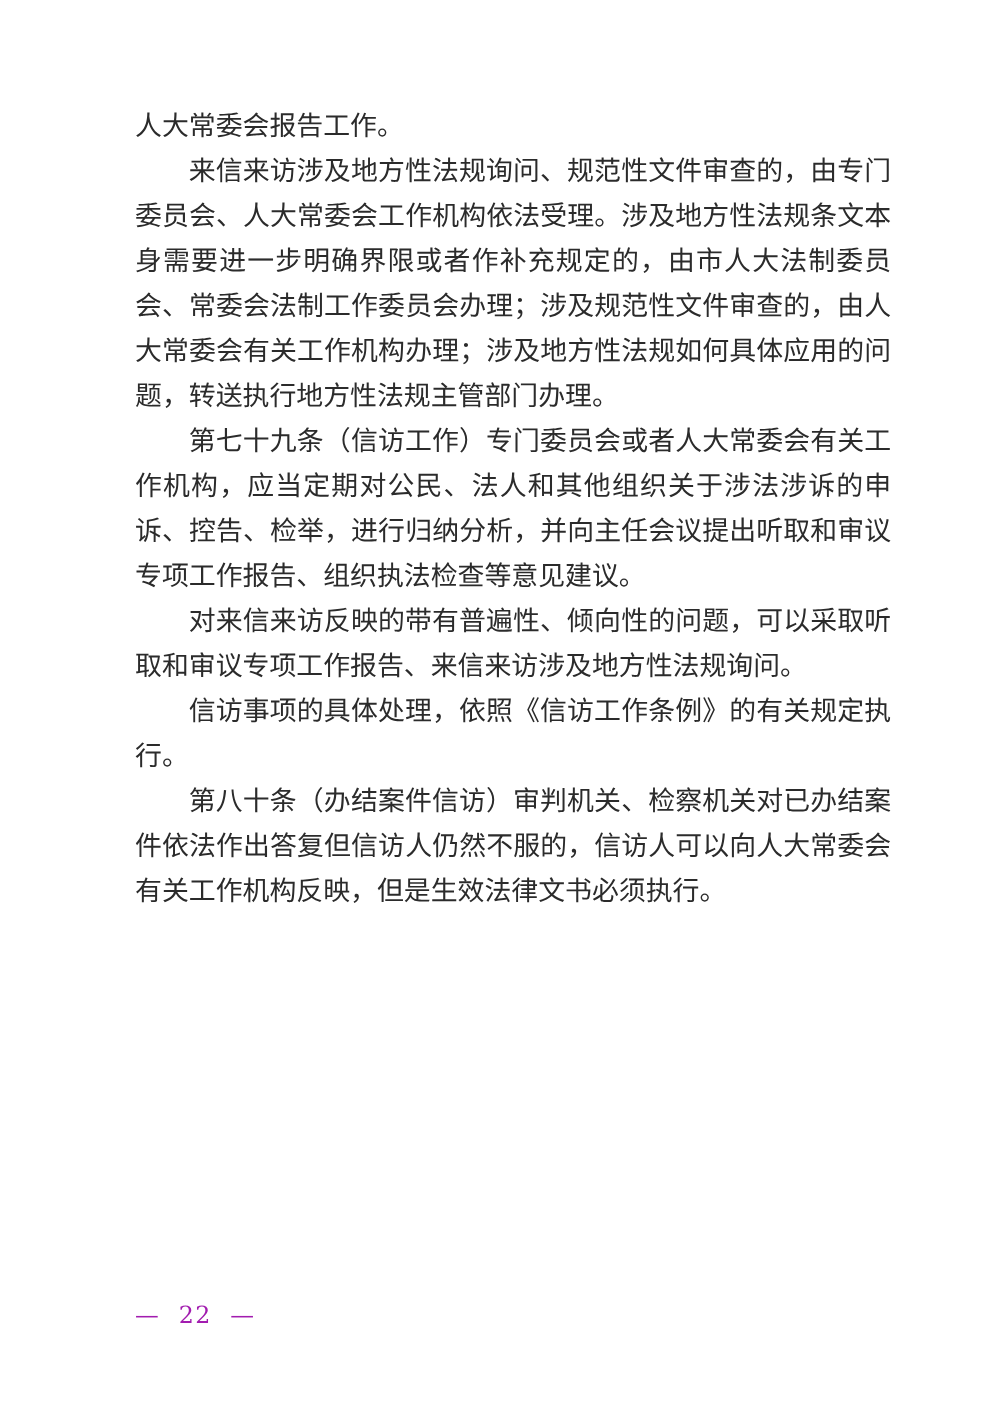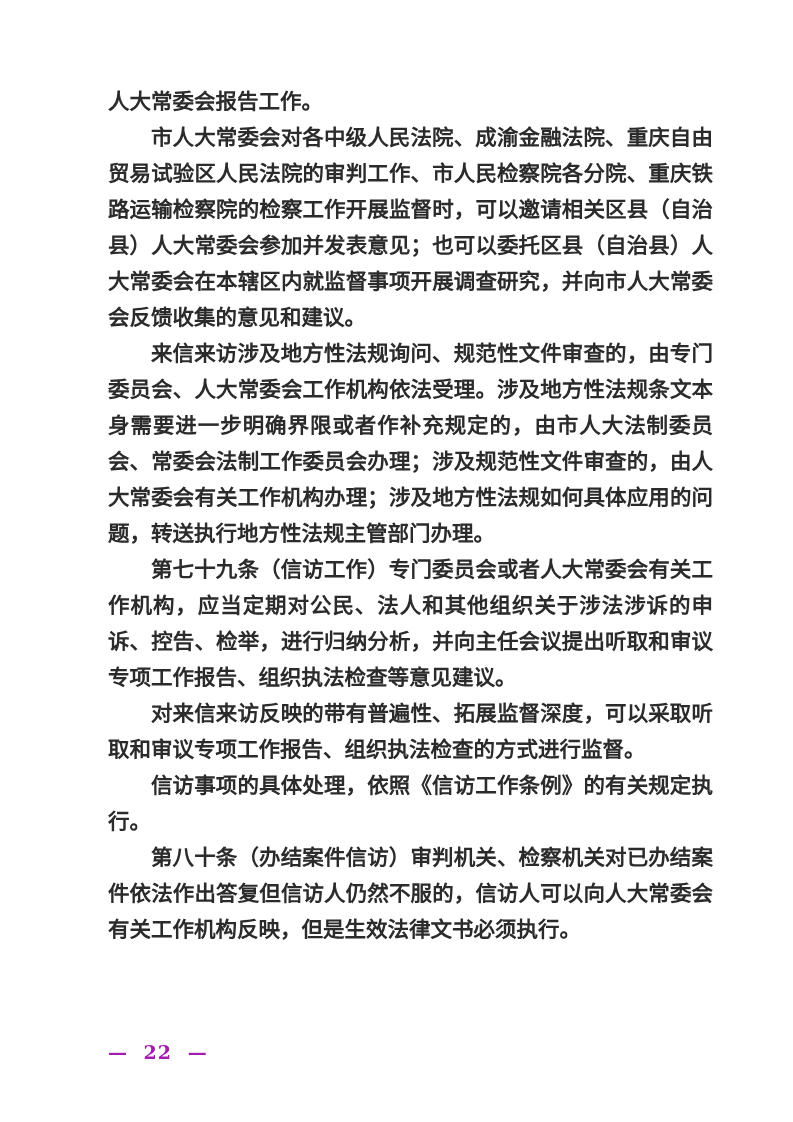--- a/index.html
+++ b/index.html
@@ -8,21 +8,20 @@
     background: #ffffff;
   }
   .page {
     position: relative;
     width: 793px;
     height: 1122px;
     background: #ffffff;
     overflow: hidden;
     font-family: "DejaVu Serif", "Liberation Serif", serif;
     color: #2b2b2b;
-    font-weight: bold;
   }
   .content {
     position: absolute;
     left: 108px;
     top: 84px;
     width: 605px;
   }
   .content p {
     margin: 0;
     padding: 0;
@@ -47,22 +46,21 @@
     word-spacing: 8px;
     white-space: pre;
   }
 </style>
 </head>
 <body>
 
 <div class="page">
   <div class="content">
     <p>人大常委会报告工作。</p>
-    <p class="indent">市人大常委会对各中级人民法院、成渝金融法院、重庆自由贸易试验区人民法院的审判工作、市人民检察院各分院、重庆铁路运输检察院的检察工作开展监督时，可以邀请相关区县（自治县）人大常委会参加并发表意见；也可以委托区县（自治县）人大常委会在本辖区内就监督事项开展调查研究，并向市人大常委会反馈收集的意见和建议。</p>
     <p class="indent">来信来访涉及地方性法规询问、规范性文件审查的，由专门委员会、人大常委会工作机构依法受理。涉及地方性法规条文本身需要进一步明确界限或者作补充规定的，由市人大法制委员会、常委会法制工作委员会办理；涉及规范性文件审查的，由人大常委会有关工作机构办理；涉及地方性法规如何具体应用的问题，转送执行地方性法规主管部门办理。</p>
     <p class="indent">第七十九条（信访工作）专门委员会或者人大常委会有关工作机构，应当定期对公民、法人和其他组织关于涉法涉诉的申诉、控告、检举，进行归纳分析，并向主任会议提出听取和审议专项工作报告、组织执法检查等意见建议。</p>
-    <p class="indent">对来信来访反映的带有普遍性、拓展监督深度，可以采取听取和审议专项工作报告、组织执法检查的方式进行监督。</p>
+    <p class="indent">对来信来访反映的带有普遍性、倾向性的问题，可以采取听取和审议专项工作报告、来信来访涉及地方性法规询问。</p>
     <p class="indent">信访事项的具体处理，依照《信访工作条例》的有关规定执行。</p>
     <p class="indent">第八十条（办结案件信访）审判机关、检察机关对已办结案件依法作出答复但信访人仍然不服的，信访人可以向人大常委会有关工作机构反映，但是生效法律文书必须执行。</p>
   </div>
 
   <div class="page-footer">— 22 —</div>
 </div>
 
 </body></html>

